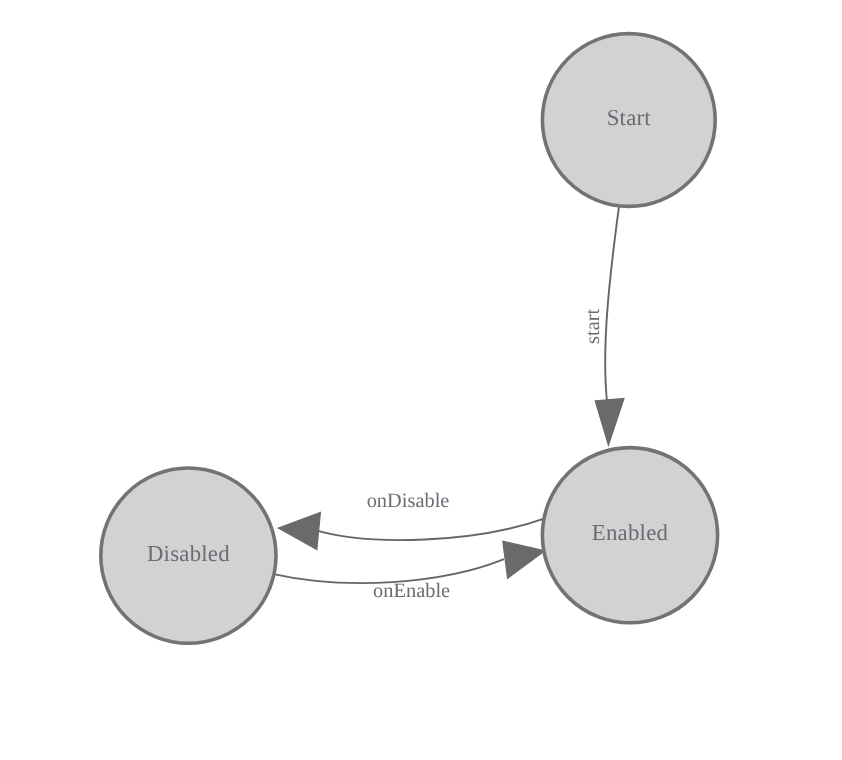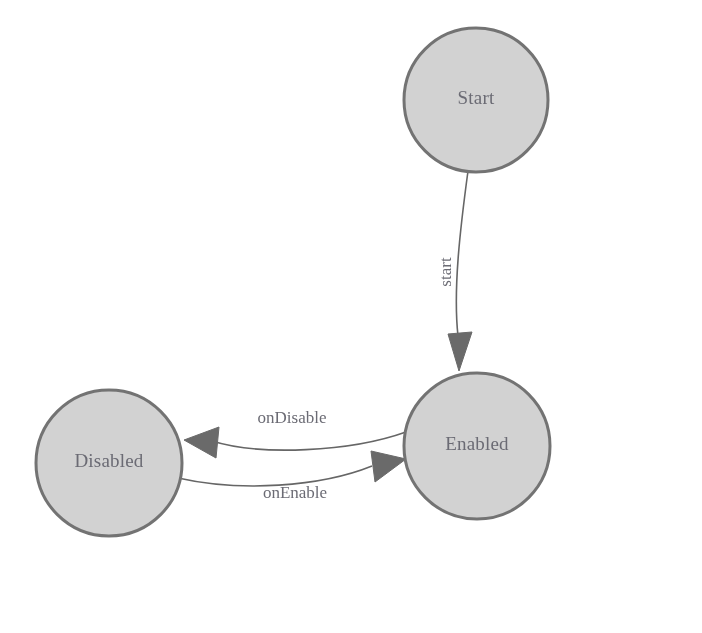--- a/index.html
+++ b/index.html
@@ -12,20 +12,21 @@
     width: 702px;
     height: 633px;
     overflow: hidden;
     font-family: "Liberation Serif", "DejaVu Serif", serif;
   }
   #diagram-canvas {
     position: relative;
     width: 558px;
     height: 633px;
     background: #ffffff;
+    margin-left: 48px;
   }
   #diagram-svg {
     position: absolute;
     top: 0;
     left: 0;
     width: 702px;
     height: 633px;
     display: block;
   }
   .node-circle {

